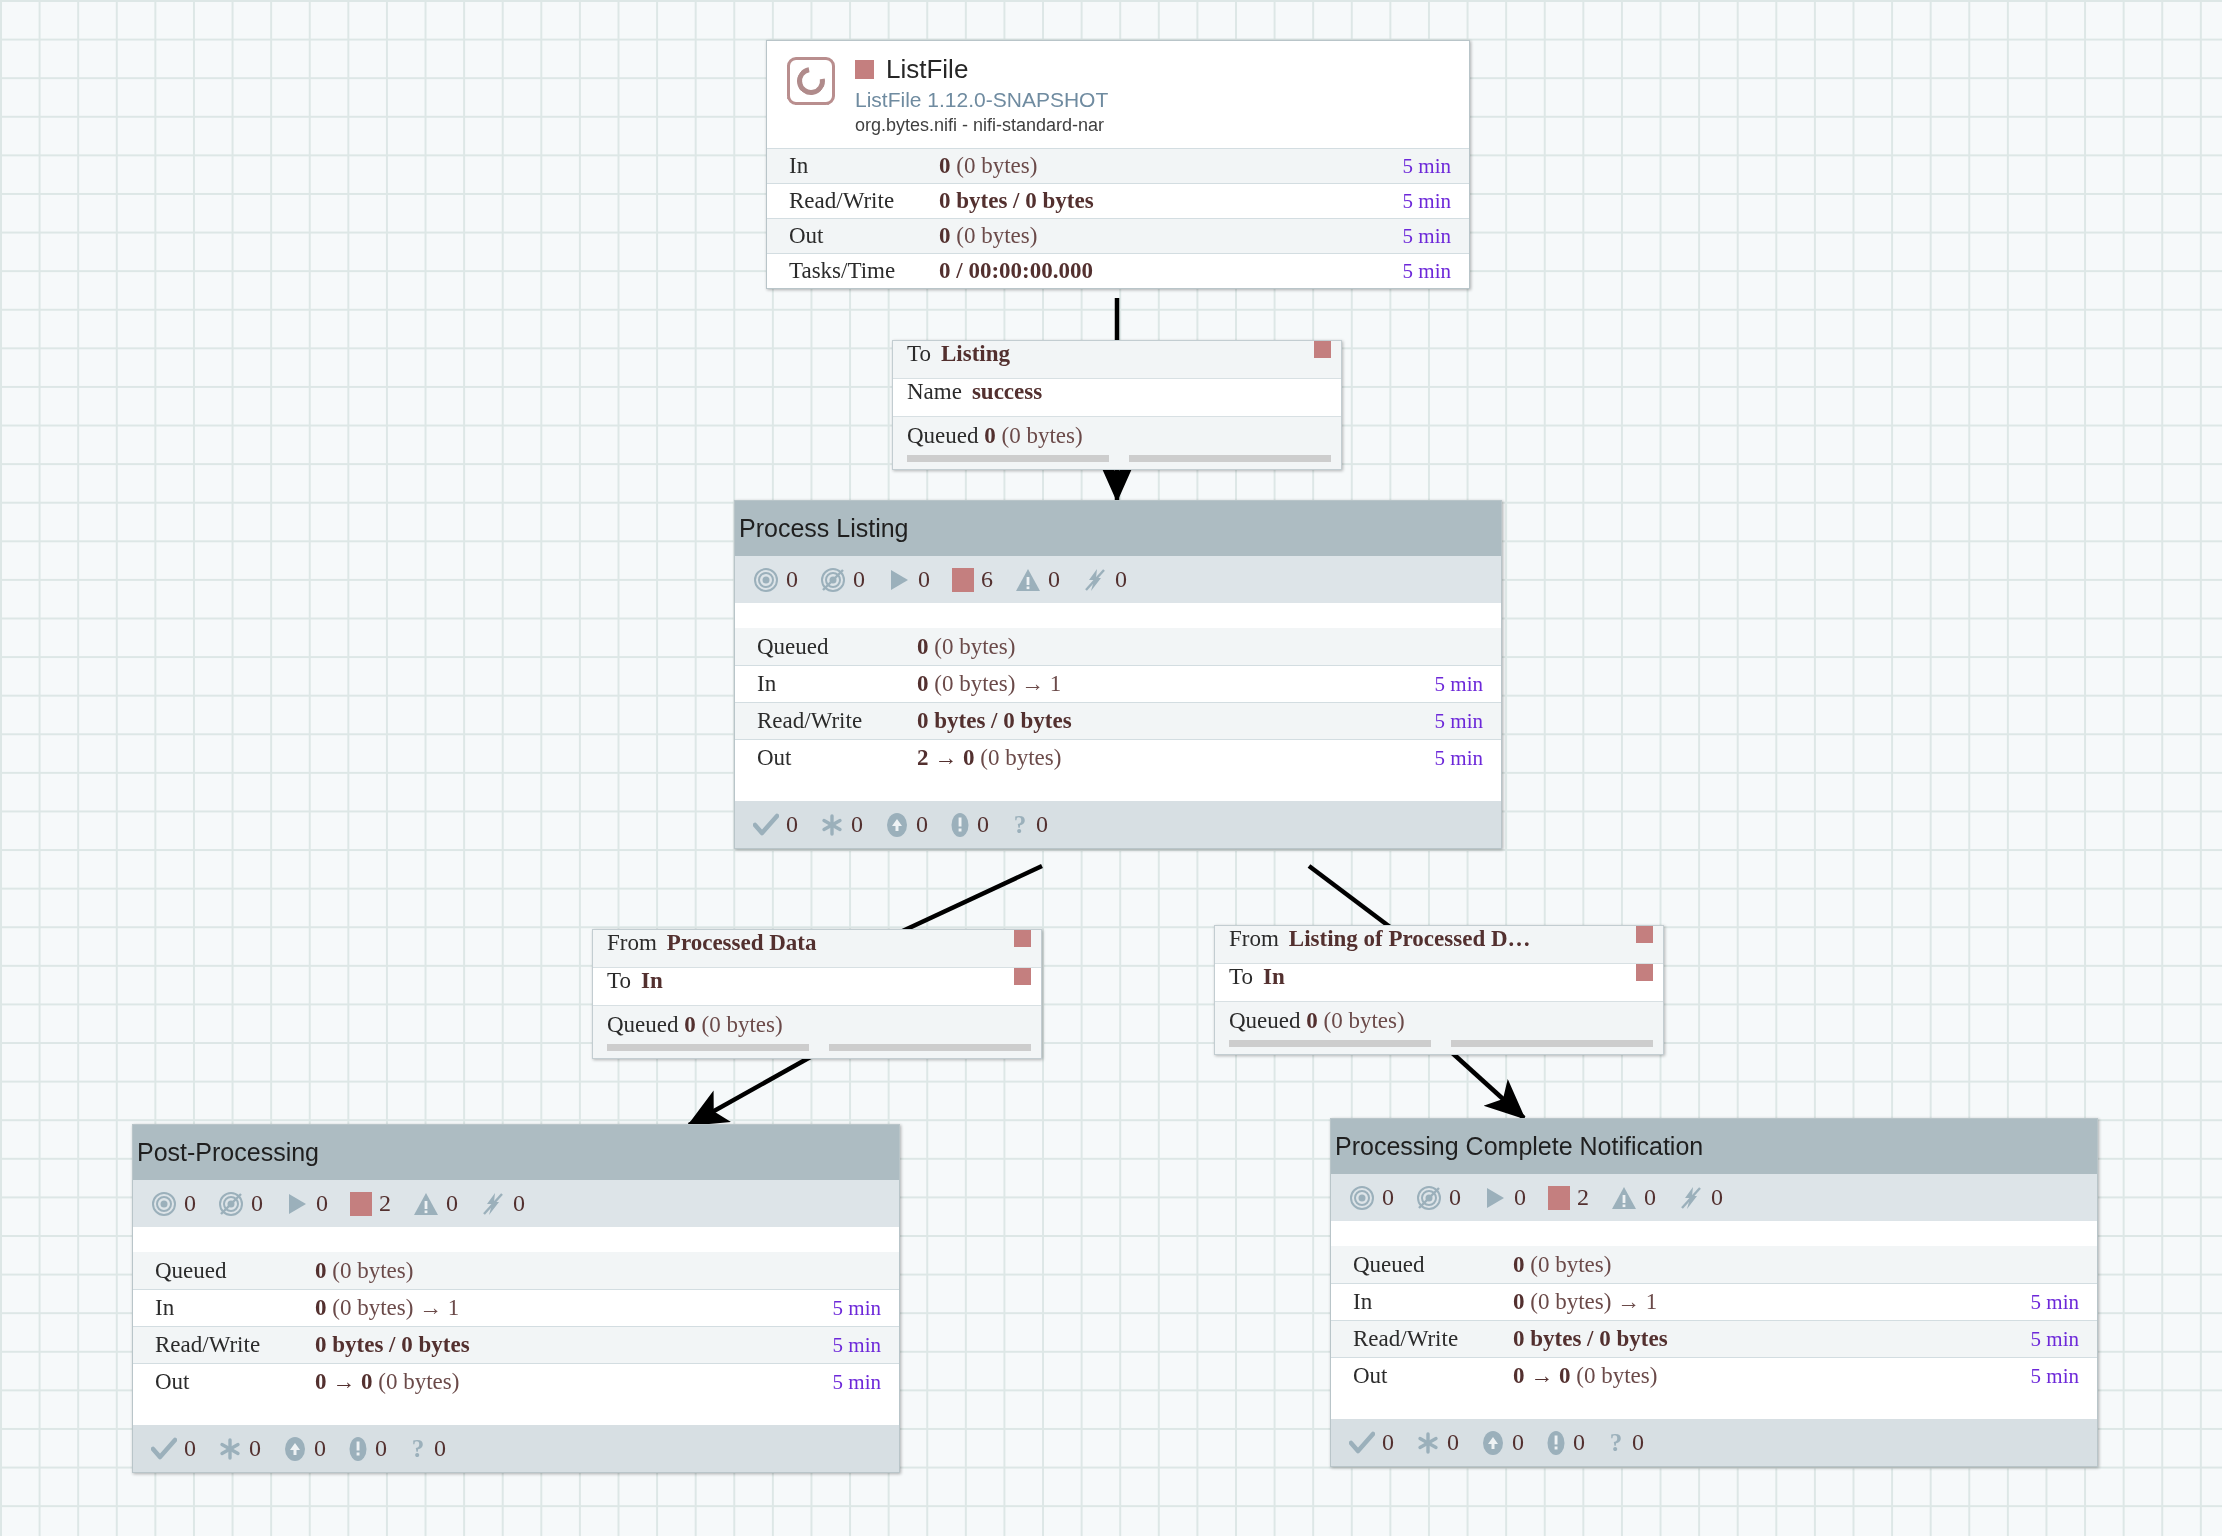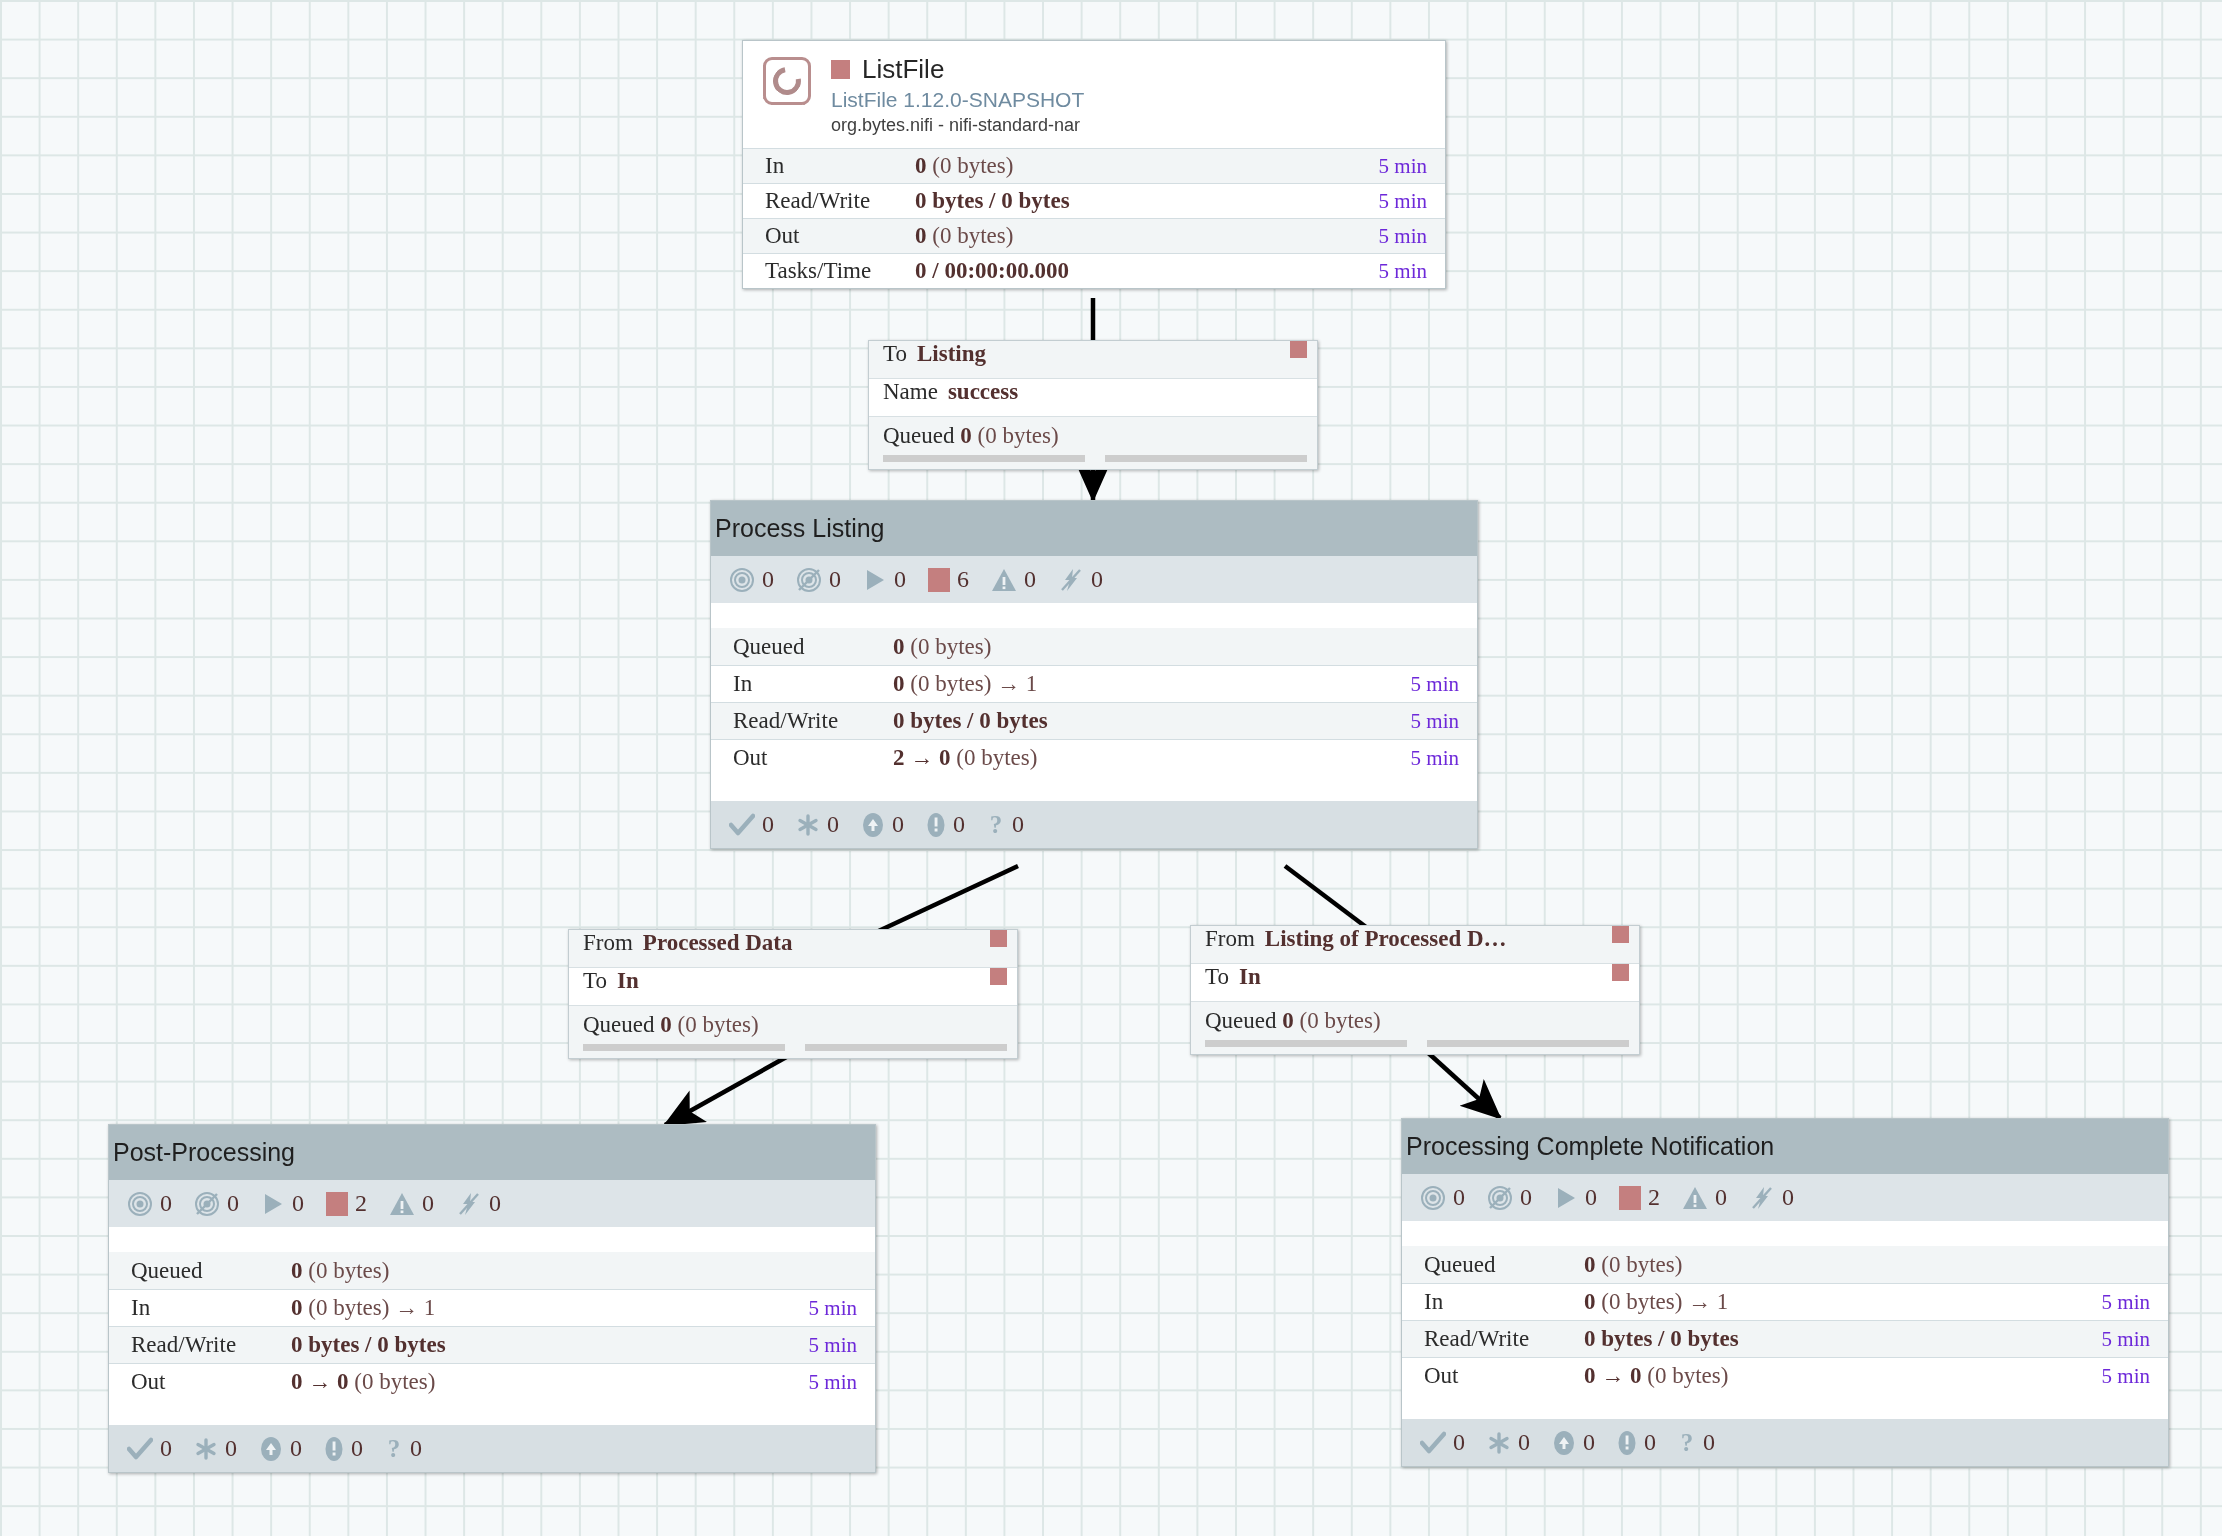--- a/index.html
+++ b/index.html
@@ -16,20 +16,21 @@
     background-image:
       linear-gradient(to right, #dde7e6 1.5px, transparent 1.5px),
       linear-gradient(to bottom, #dde7e6 1.5px, transparent 1.5px);
     background-size: 38.6px 38.6px;
     position: relative;
   }
 
   #canvas {
     position: absolute;
     inset: 0;
+    margin-left: 24px;
   }
 
   svg.edges {
     position: absolute;
     left: 0; top: 0;
     width: 2222px; height: 1536px;
     pointer-events: none;
   }
 
   
@@ -595,21 +596,21 @@
       </span>
       <span class="cnt">
         <svg width="18" height="26" viewBox="0 0 18 26">
             <text x="9" y="21" font-family="Liberation Serif, serif" font-size="25" font-weight="bold" fill="#9bb0bb" text-anchor="middle">?</text>
           </svg>
         <span>0</span>
       </span>
     </div>
   </div>
 
-  <div class="node" style="left:1401px; top:1118px; width:768px;">
+  <div class="node" style="left:1306px; top:1118px; width:768px;">
     <div class="pg-title">Processing Complete Notification</div>
     <div class="pg-status">
       <span class="cnt">
         <svg width="26" height="26" viewBox="0 0 26 26">
             <g fill="none" stroke="#9bb0bb" stroke-width="2">
               <circle cx="13" cy="13" r="11"></circle>
               <circle cx="13" cy="13" r="7"></circle>
             </g>
             <circle cx="13" cy="13" r="3.5" fill="#9bb0bb"></circle>
           </svg>

